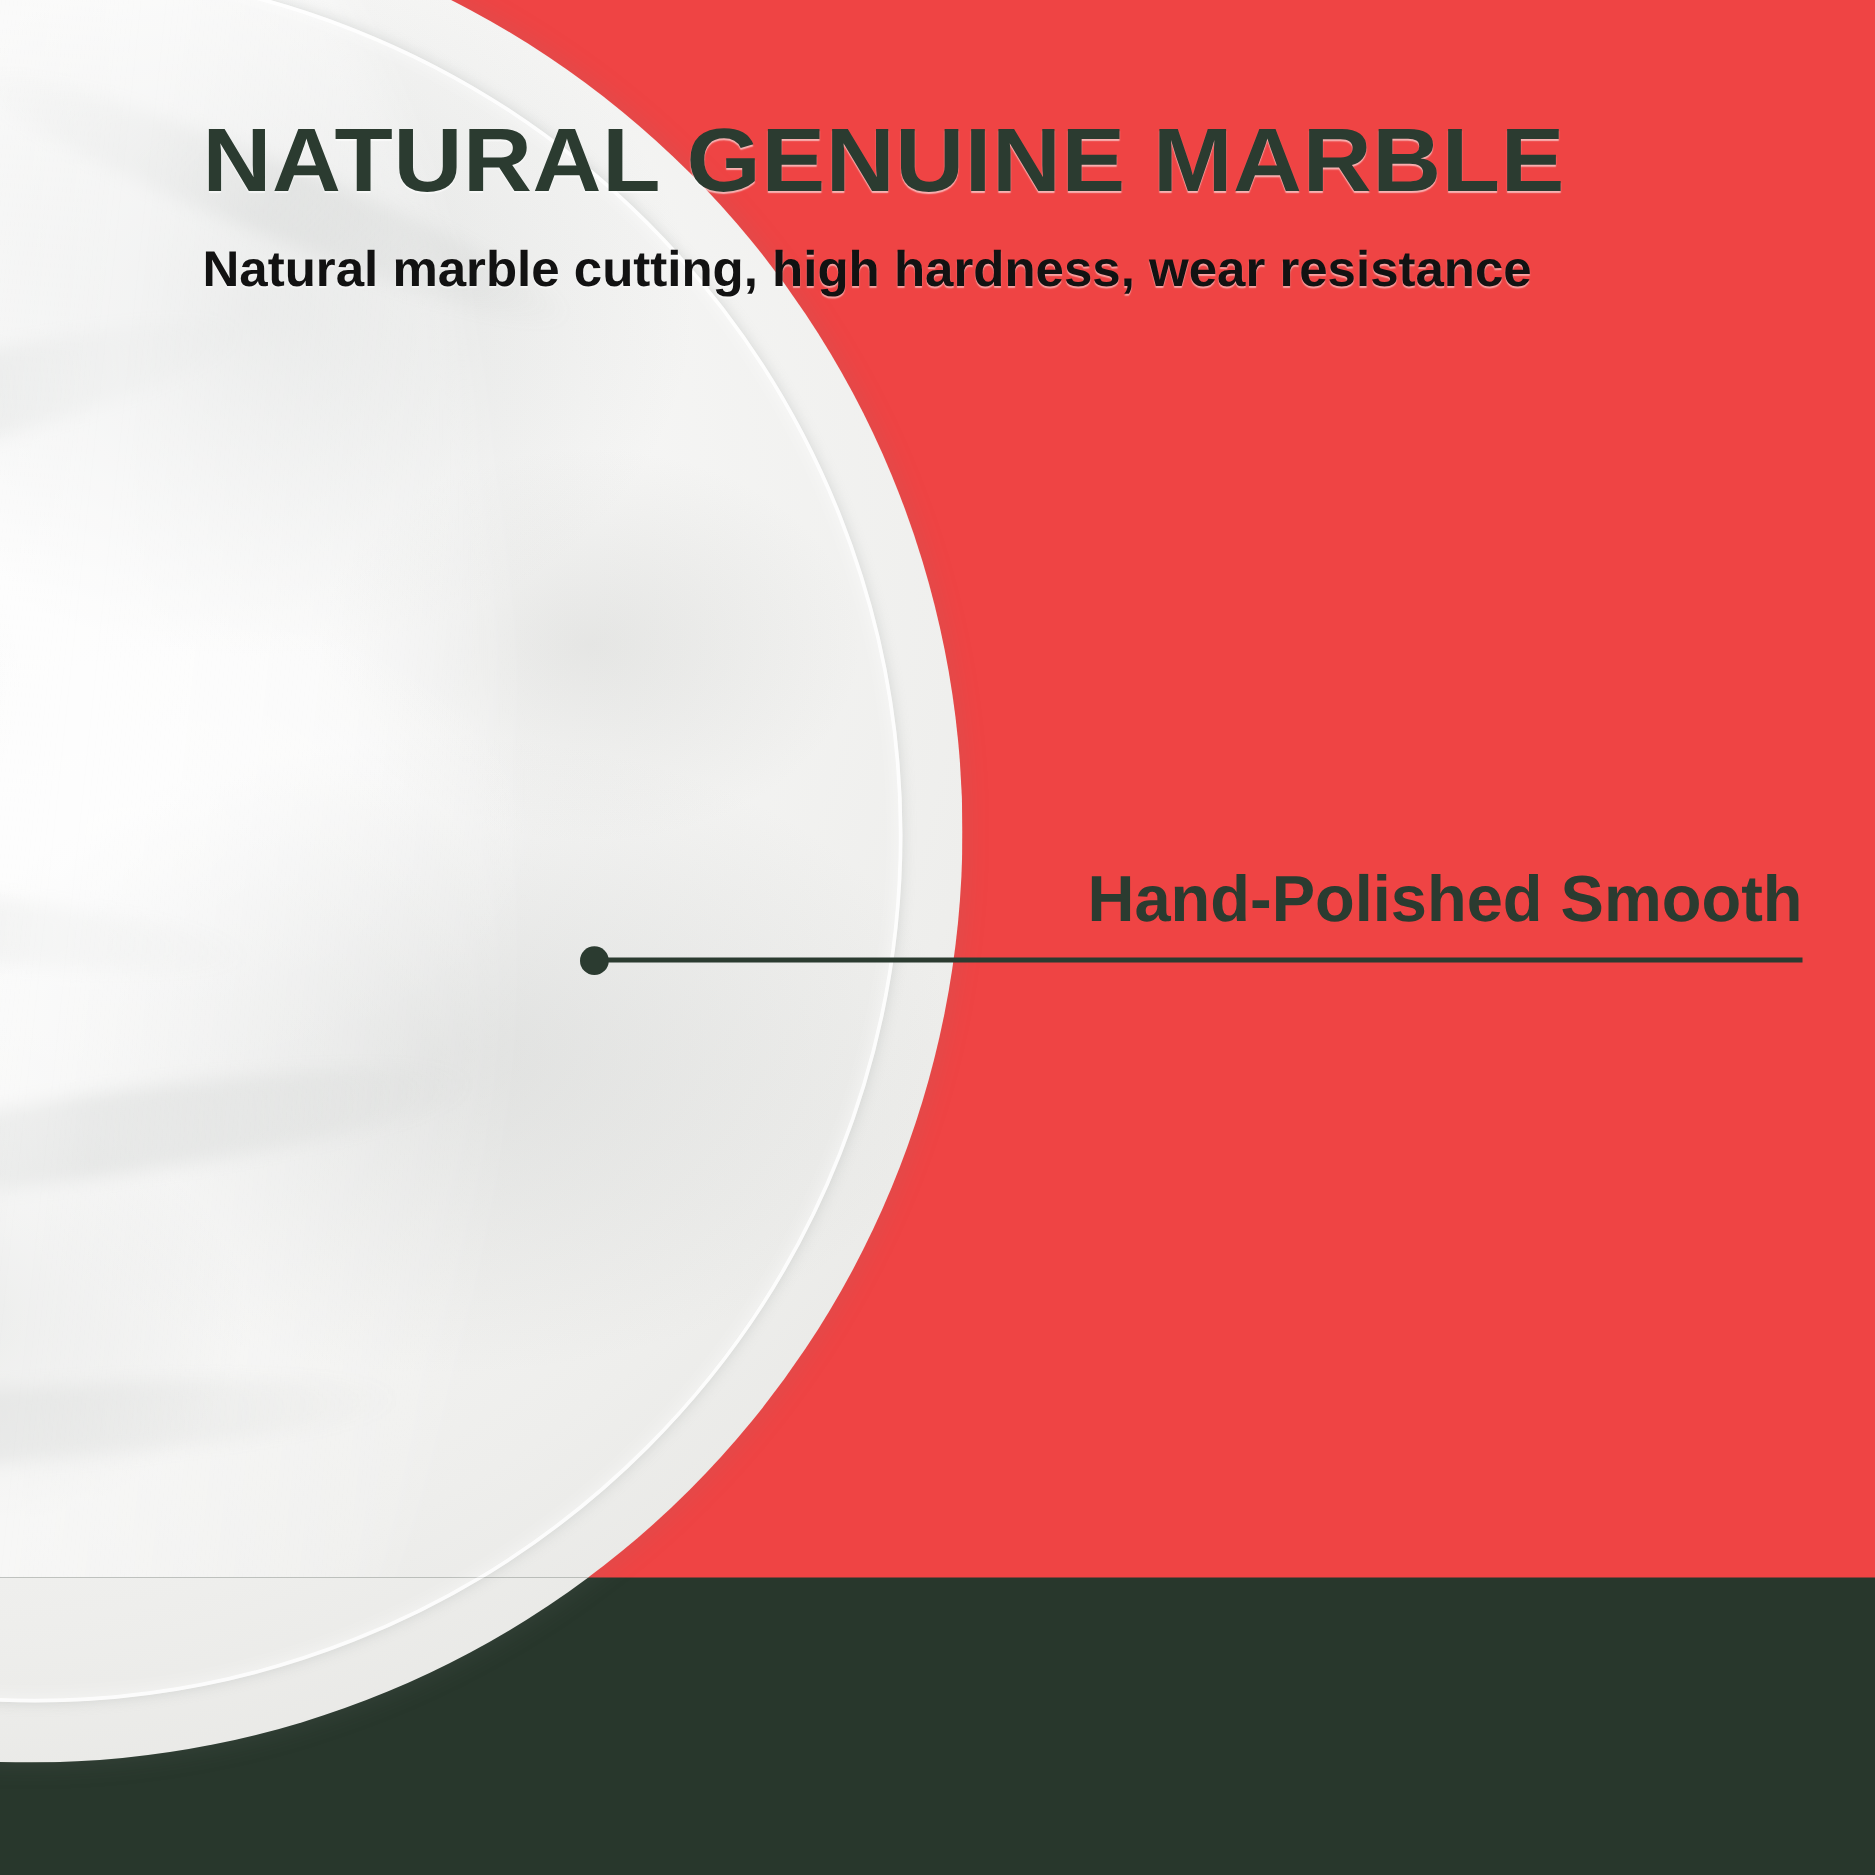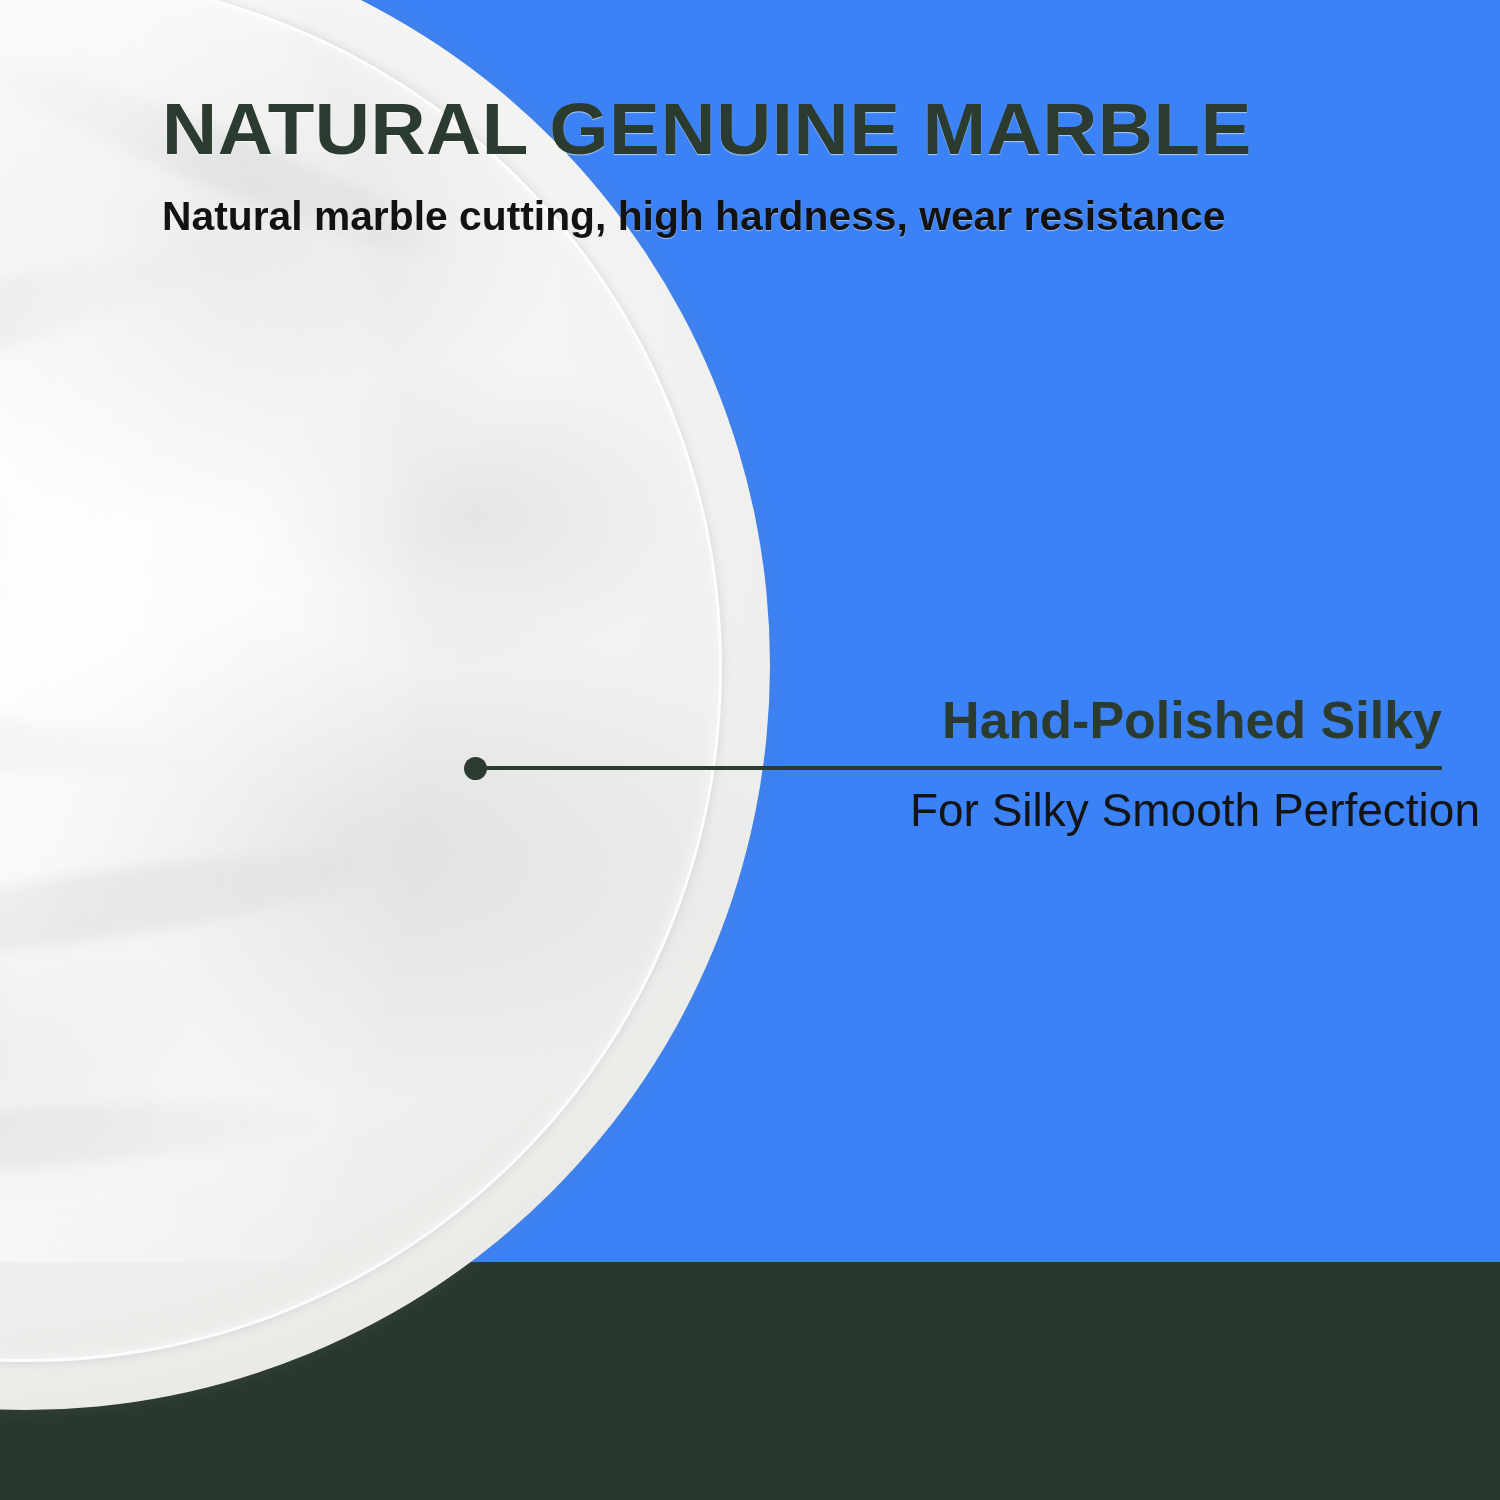--- a/index.html
+++ b/index.html
@@ -5,21 +5,21 @@
   html, body {
     margin: 0;
     padding: 0;
     background: #ffffff;
   }
   #stage {
     position: relative;
     width: 1500px;
     height: 1500px;
     overflow: hidden;
-    background: #3b82f6;
+    background: #ef4444;
     font-family: "Liberation Sans", sans-serif;
   }
 
   
   #marble-photo {
     position: absolute;
     left: 0;
     top: 0;
     width: 1500px;
     height: 1500px;
@@ -225,22 +225,21 @@
       <div class="rim-groove"></div>
       <div class="rim-bevel"></div>
     </div>
   </div>
 
   <div id="headline">NATURAL GENUINE MARBLE</div>
   <div id="subheadline">Natural marble cutting, high hardness, wear resistance</div>
 
   <div id="callout-dot"></div>
   <div id="callout-line"></div>
-  <div id="callout-title">Hand-Polished Silky</div>
-  <div id="callout-sub">For Silky Smooth Perfection</div>
+  <div id="callout-title">Hand-Polished Smooth</div>
 
   <div id="note-panel"></div>
   <div id="marble-overlap">
     <div class="plate">
 
       <div class="rim-groove"></div>
       <div class="rim-bevel"></div>
     </div>
   </div>
 

